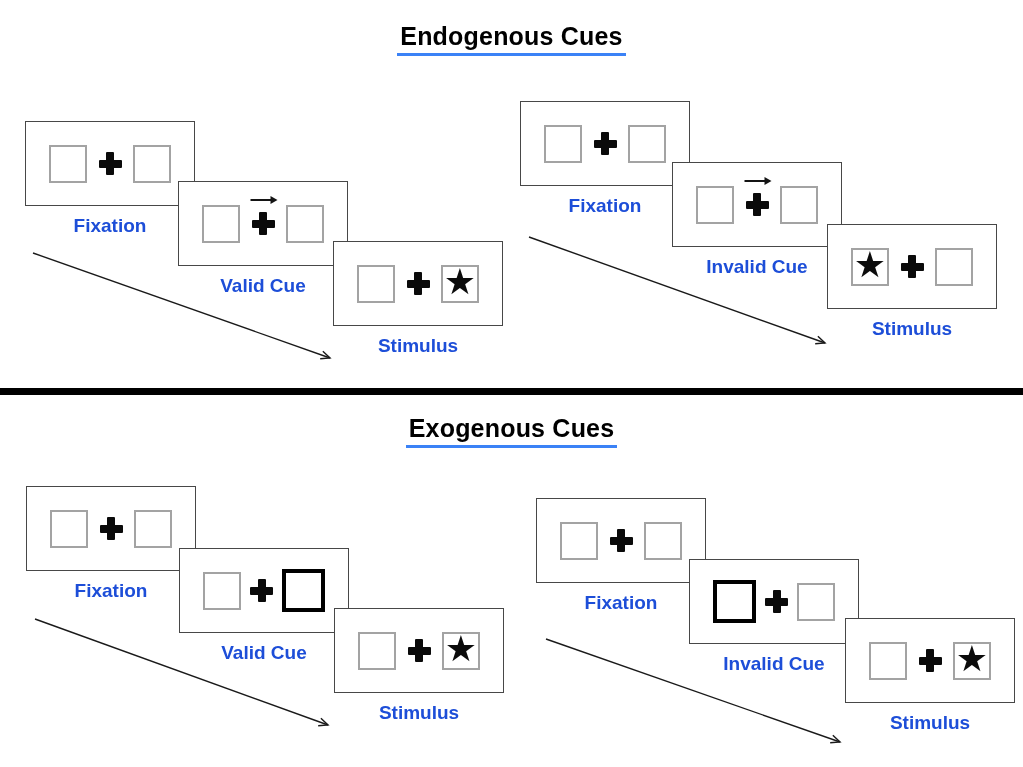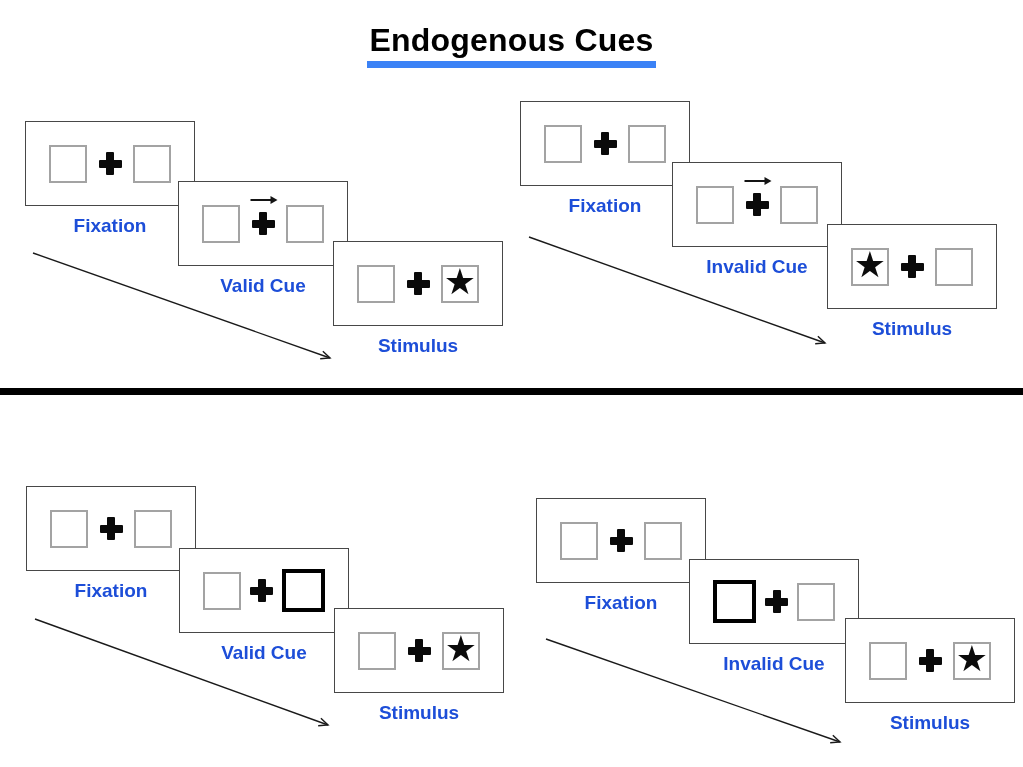--- a/index.html
+++ b/index.html
@@ -2,22 +2,22 @@
 <html><head>
 <meta charset="utf-8">
 <style>
   html,body{margin:0;padding:0;background:#fff;}
   .canvas{
     position:relative;width:1023px;height:767px;background:#ffffff;
     font-family:"Liberation Sans",sans-serif;overflow:hidden;color:#0d0d0d;
   }
   .title-wrap{position:absolute;left:0;width:100%;text-align:center;}
   .title{
-    display:inline-block;font-size:32px;font-weight:bold;color:#000;
-    border-bottom:7px solid #3b82f6;padding:0 3px 2px;letter-spacing:.2px;
+    display:inline-block;font-size:25px;font-weight:bold;color:#000;
+    border-bottom:3px solid #3b82f6;padding:0 3px 2px;letter-spacing:.2px;
   }
   .divider{position:absolute;left:0;top:388px;width:100%;height:7px;background:#000;}
   .panel{
     position:absolute;width:170px;height:85px;background:#fff;
     border:1.5px solid #474747;box-sizing:border-box;
     display:flex;align-items:center;justify-content:space-between;padding:0 23px;
   }
   .plabel{
     position:absolute;text-align:center;font-size:19px;font-weight:bold;color:#1d4ed8;
     width:170px;white-space:nowrap;
@@ -112,20 +112,23 @@
     <div class="center-group">
 
       <span class="plus"></span>
     </div>
     <div class="box box-plain"></div>
   </div>
   <div class="plabel" style="left:827px;top:318px;">Stimulus</div>
 
   <div class="divider"></div>
 
+  <div class="title-wrap" style="top:414px;">
+    <span class="title">Exogenous Cues</span>
+  </div>
 
   <div class="panel" style="left:26px;top:486px;">
     <div class="box box-plain"></div>
     <div class="center-group">
 
       <span class="plus"></span>
     </div>
     <div class="box box-plain"></div>
   </div>
   <div class="plabel" style="left:26px;top:580px;">Fixation</div>

